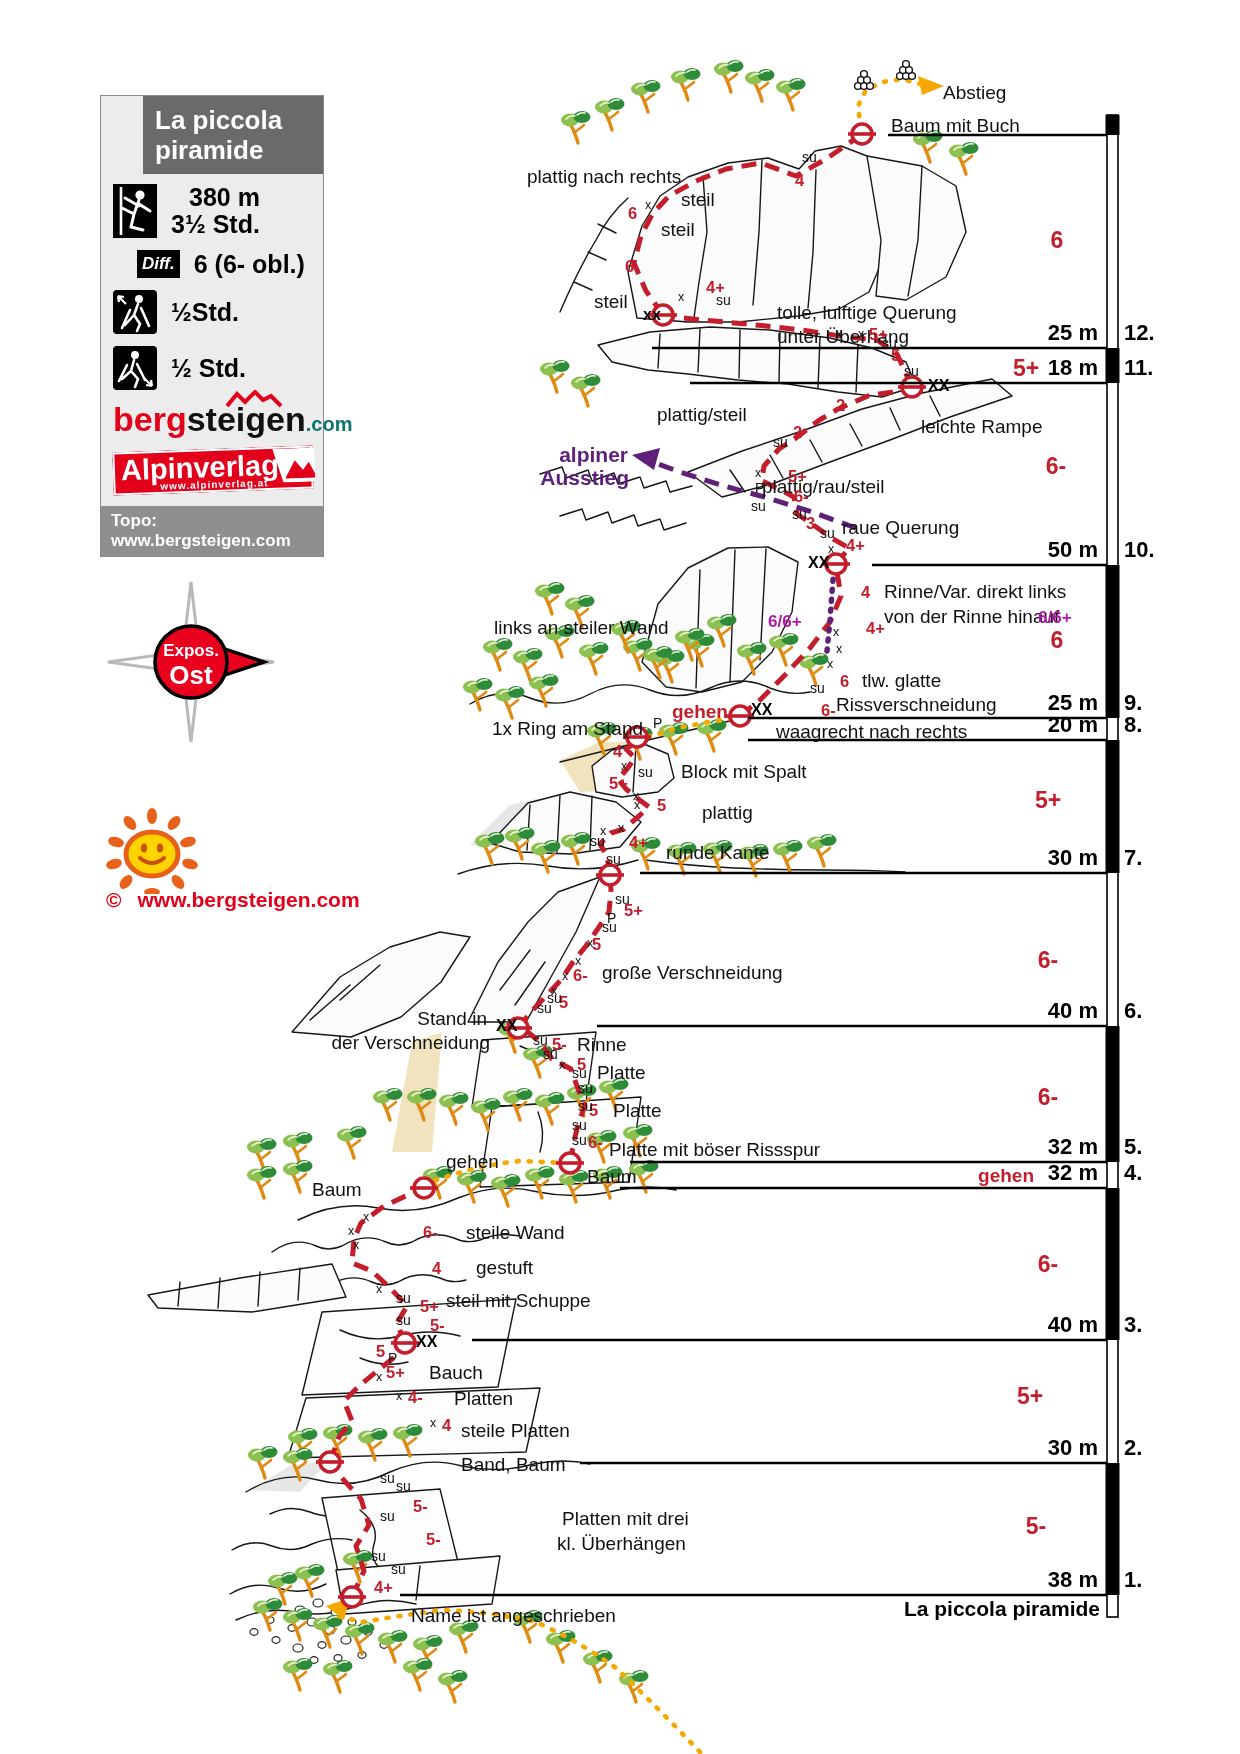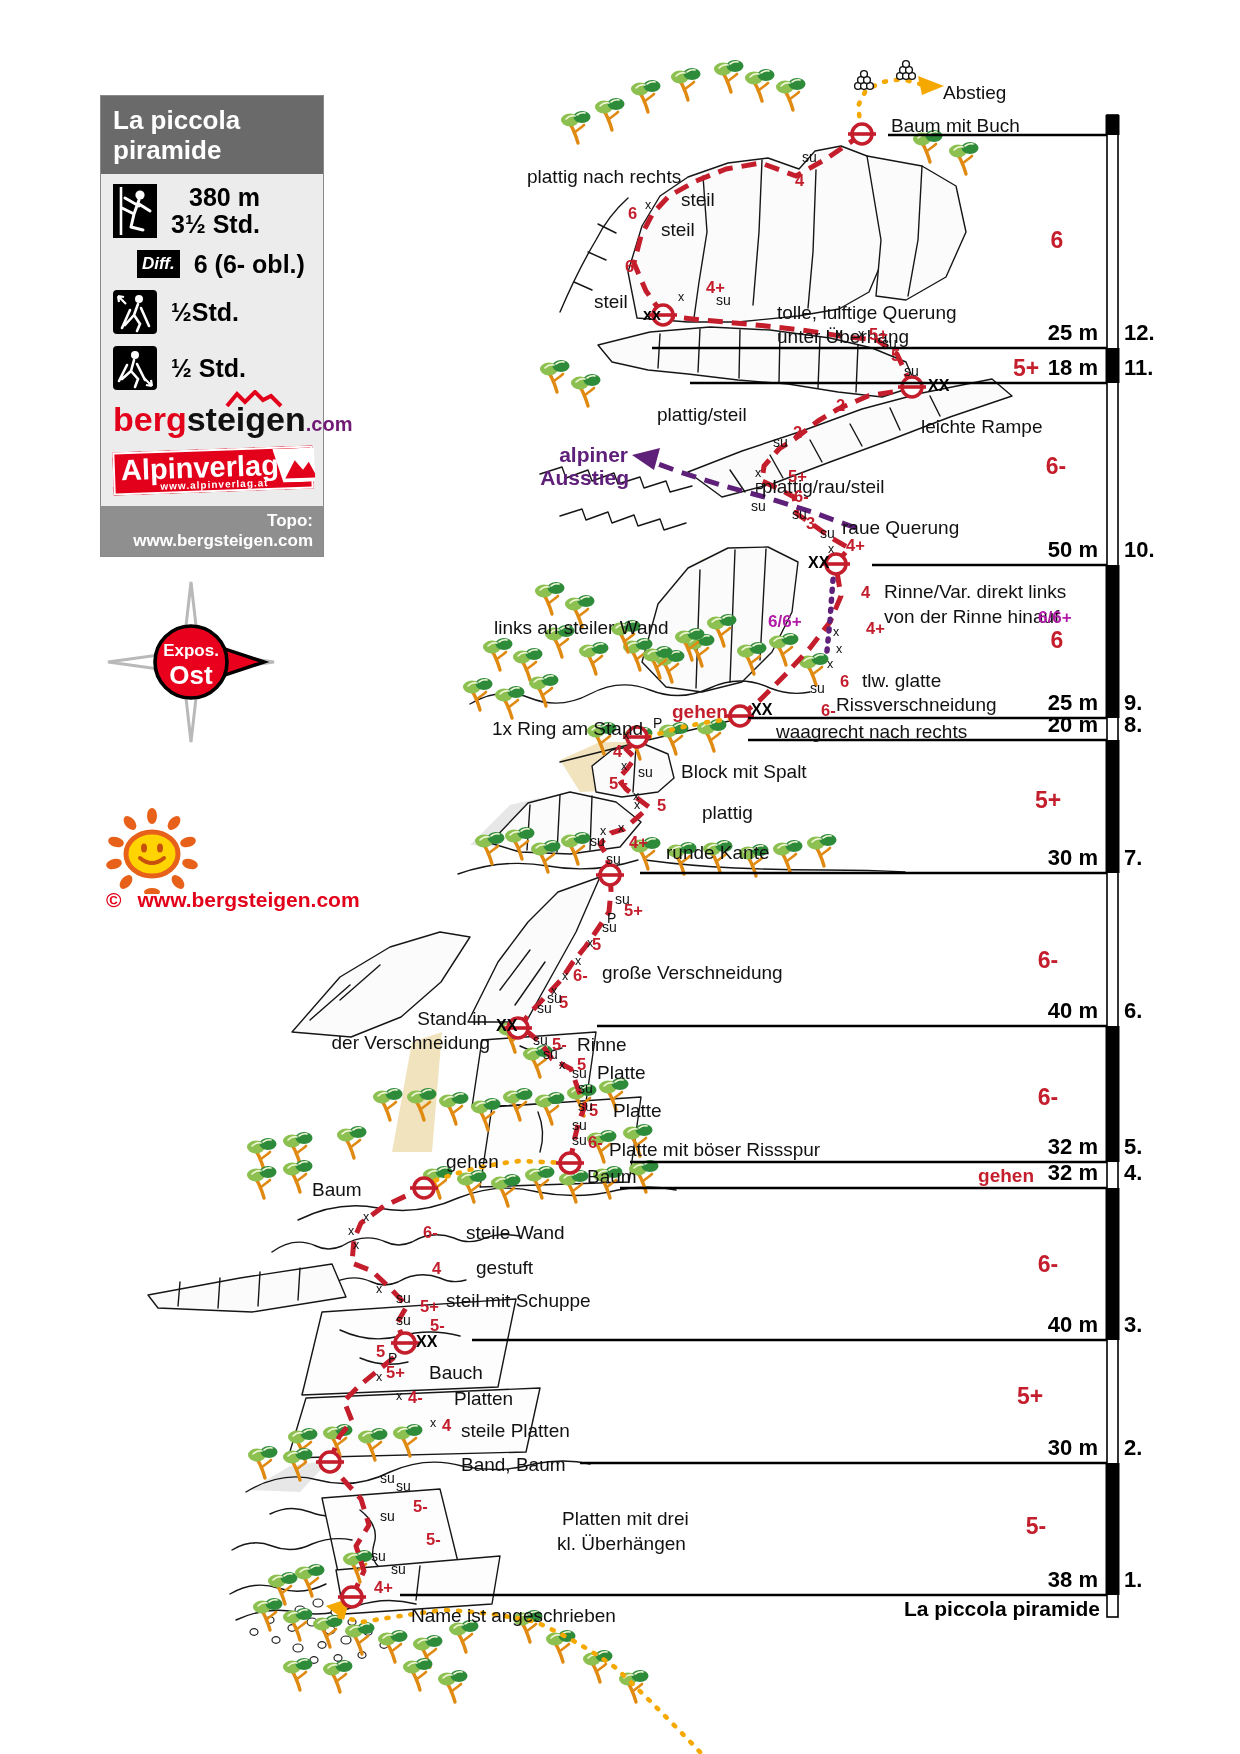--- a/index.html
+++ b/index.html
@@ -1,36 +1,36 @@
 <!DOCTYPE html>
 <html><head>
 <meta charset="utf-8">
 <style>
   html,body{margin:0;padding:0;background:#fff;}
   .page{position:relative;width:1240px;height:1754px;background:#fff;overflow:hidden;
         font-family:"Liberation Sans",sans-serif;}
   
   .info{position:absolute;left:100px;top:95px;width:222px;border:1px solid #8a8a8a;background:#ececec;}
-  .info-head{background:#6a6a6a;color:#fff;font-weight:bold;font-size:26px;line-height:30px;padding:9px 12px;}
+  .info-head{background:#6a6a6a;color:#fff;font-weight:bold;font-size:26px;line-height:30px;padding:9px 12px;margin-left:42px;}
   .info-body{padding:10px 10px 4px 12px;}
   .irow{display:flex;align-items:center;margin-bottom:12px;}
   .irow .txt{margin-left:14px;font-weight:bold;font-size:25px;line-height:27px;color:#000;text-align:right;}
   .diffbox{background:#000;color:#fff;font-style:italic;font-weight:bold;font-size:17px;
            padding:4px 5px;letter-spacing:0;margin-left:24px;}
   .blogo{font-weight:bold;font-size:34px;line-height:34px;position:relative;margin:6px 0 8px 0;}
   .blogo .p1{color:#e2001a;text-align:center;}
   .blogo .p2{color:#111;}
-  .blogo .p3{color:#701a75;font-size:20px;margin-top:17px;}
+  .blogo .p3{color:#0f766e;font-size:20px;margin-top:17px;}
   .blogo svg{position:absolute;right:28px;top:-12px;}
   .alogo{position:relative;background:#e2001a;color:#fff;margin:2px 0 10px 0;padding:3px 6px 2px 8px;
          transform:rotate(-2deg);box-shadow:0 0 0 2px #fff inset;}
   .alogo .nm{font-weight:bold;font-size:29px;line-height:30px;}
   .alogo .url{font-size:10px;font-weight:bold;text-align:center;letter-spacing:1px;margin-top:-3px;}
   .alogo svg{position:absolute;right:-2px;top:2px;}
-  .info-foot{background:#8f8f8f;color:#fff;font-weight:bold;font-size:17px;padding:5px 10px;text-align:right;}
+  .info-foot{background:#8f8f8f;color:#fff;font-weight:bold;font-size:17px;padding:5px 10px;}
   
   .compass{position:absolute;left:96px;top:572px;}
   .wm{position:absolute;left:106px;top:888px;color:#e2001a;font-weight:bold;font-size:21px;}
   .wm .sym{margin-right:16px;}
   .sun{position:absolute;left:104px;top:808px;}
   
   .c-lbl{font:19px "Liberation Sans",sans-serif;fill:#111;}
   .c-red{font:bold 16.5px "Liberation Sans",sans-serif;fill:#c41e2d;}
   .c-su{font:14px "Liberation Sans",sans-serif;fill:#111;}
   .c-x{font:12.5px "Liberation Sans",sans-serif;fill:#111;}

